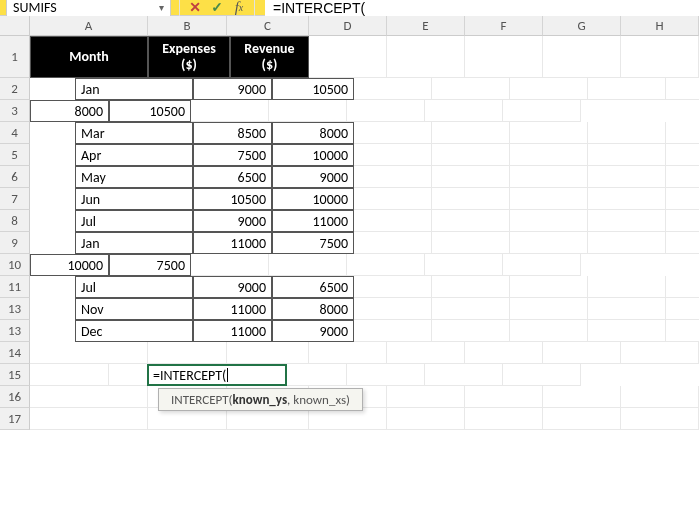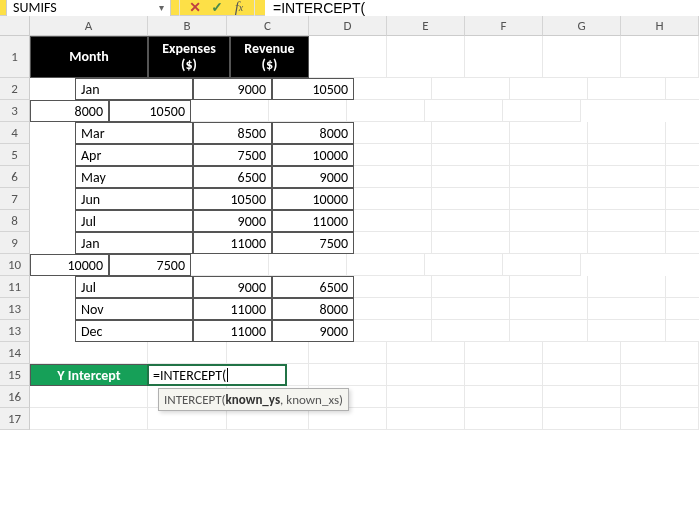--- a/index.html
+++ b/index.html
@@ -137,21 +137,21 @@
   align-items: center;
   padding: 0 4px;
   font-size: 14px;
   z-index: 5;
   overflow: visible;
 }
 .tooltip {
   position: absolute;
   background: #f5f5f0;
   border: 1px solid #b0b0b0;
-  padding: 3px 5px;
+  padding: 3px 12px;
   font-size: 13px;
   color: #555;
   box-shadow: 2px 2px 4px rgba(0,0,0,0.15);
   z-index: 10;
   white-space: nowrap;
 }
 .tooltip b { font-weight: bold; color: #333; }
 </style>
 </head>
 <body>
@@ -341,21 +341,20 @@
           <div class="cell col-B h-norm"></div>
           <div class="cell col-C h-norm"></div>
           <div class="cell col-D h-norm"></div>
           <div class="cell col-E h-norm"></div>
           <div class="cell col-F h-norm"></div>
           <div class="cell col-G h-norm"></div>
           <div class="cell col-H h-norm"></div>
         </div>
 
         <div class="grid-row">
-          <div class="cell label-green col-A h-norm">Y Intercept</div>
           <div class="cell col-B h-norm"></div>
           <div class="cell col-C h-norm"></div>
           <div class="cell col-D h-norm"></div>
           <div class="cell col-E h-norm"></div>
           <div class="cell col-F h-norm"></div>
           <div class="cell col-G h-norm"></div>
           <div class="cell col-H h-norm"></div>
         </div>
 
         <div class="grid-row">

